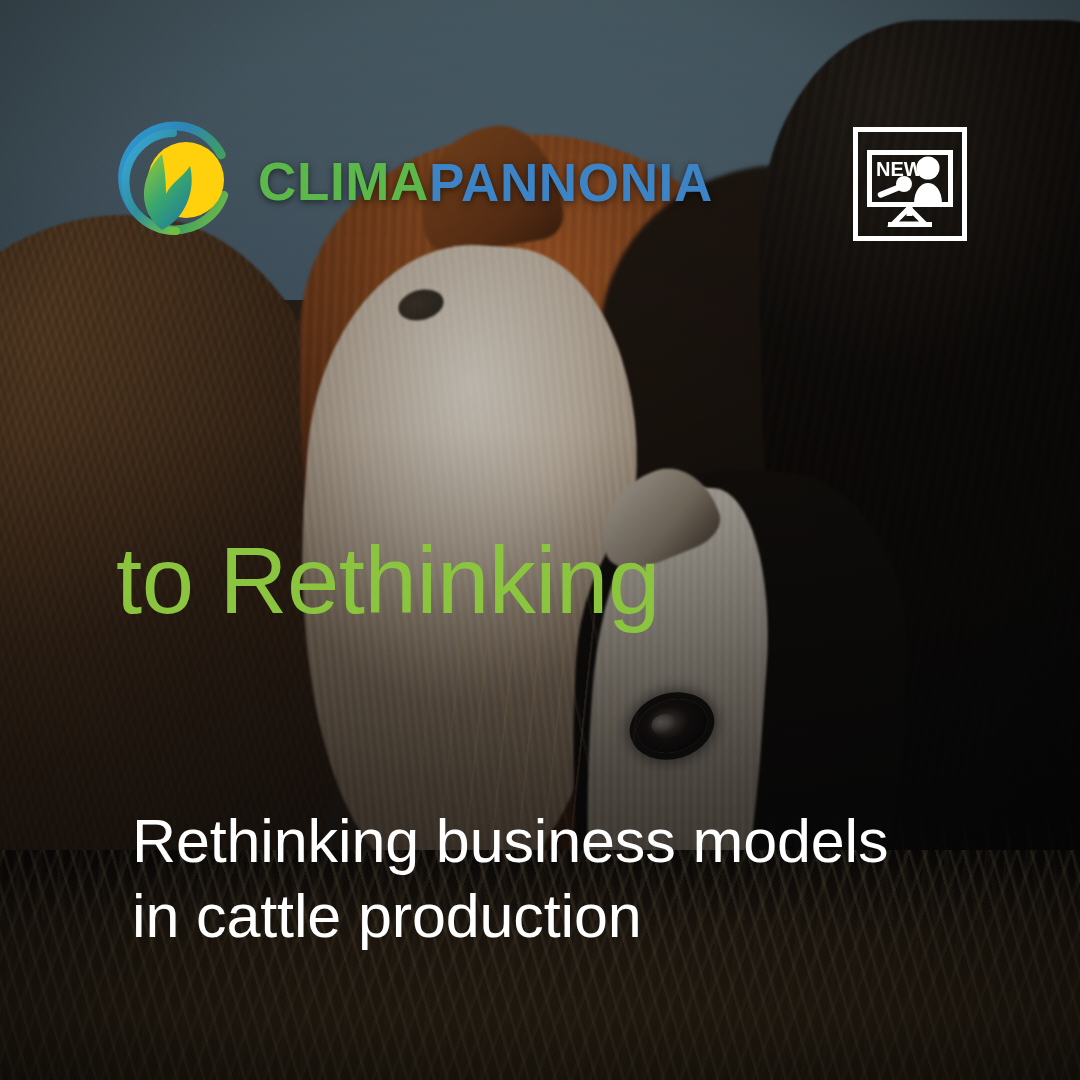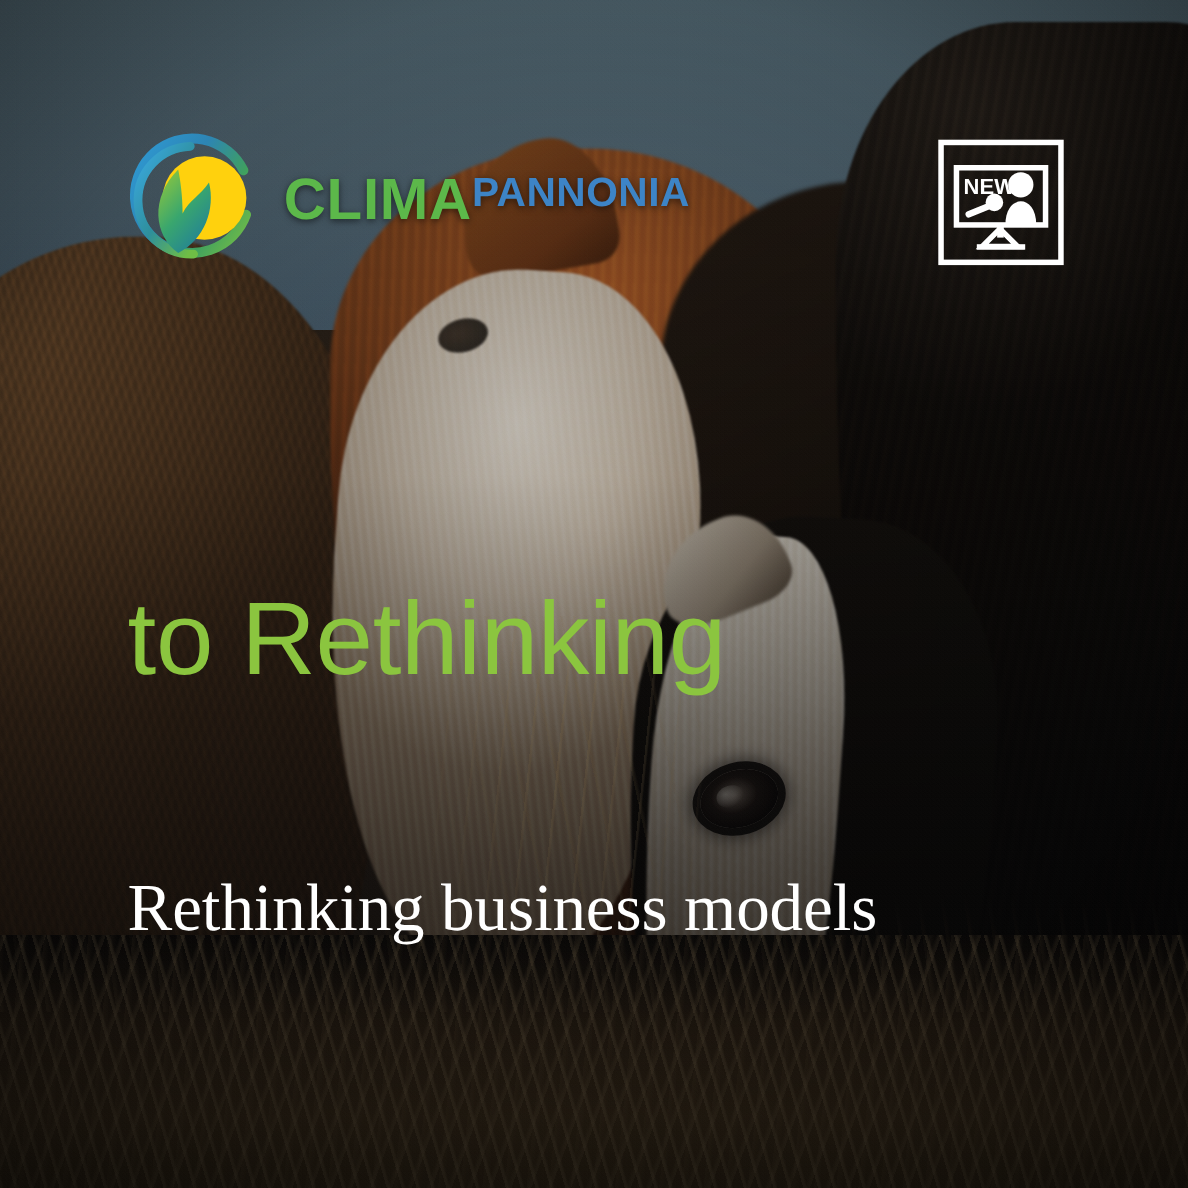--- a/index.html
+++ b/index.html
@@ -275,21 +275,21 @@
   .logo-words { display: flex; flex-direction: row; line-height: .94; }
   .logo-line-1,
   .logo-line-2 {
     font-family: "Liberation Sans", sans-serif;
     font-weight: 700;
     letter-spacing: .012em;
     white-space: nowrap;
     text-shadow: 0 2px 7px rgba(0,0,0,.55);
   }
   .logo-line-1 { font-size: 53px; color: #5CB84A; }
-  .logo-line-2 { font-size: 37px; color: #3D84C6; margin-top: 1px; }
+  .logo-line-2 { font-size: 53px; color: #3D84C6; margin-top: 1px; }
 
   
   .news-badge {
     position: absolute;
     left: 852px; top: 126px;
     width: 116px; height: 116px;
   }
   .news-badge svg { display: block; width: 100%; height: 100%; }
 
   
@@ -304,22 +304,22 @@
     line-height: 105px;
     letter-spacing: -0.004em;
     color: #8BC53F;
   }
   .headline .hl-line { display: block; }
 
   .subhead {
     position: absolute;
     left: 116px; top: 788px;
     width: 880px;
-    margin: 0;
-    font-family: Liberation Serif, serif;
+    margin: 16px;
+    font-family: Liberation Sans, sans-serif;
     font-weight: 400;
     font-size: 61px;
     line-height: 75px;
     letter-spacing: -0.002em;
     color: #FFFFFF;
   }
   .subhead .sh-line { display: block; }
 </style>
 </head>
 <body>
@@ -404,15 +404,16 @@
       <rect x="36" y="96" width="44" height="5" fill="#FFFFFF"></rect>
     </svg>
   </div>
 
   <h1 class="headline">
     <span class="hl-line">to Rethinking</span>
   </h1>
 
   <h2 class="subhead">
     <span class="sh-line">Rethinking business models</span>
+    <span class="sh-line">in cattle production</span>
   </h2>
 
 </div>
 
 </body></html>

